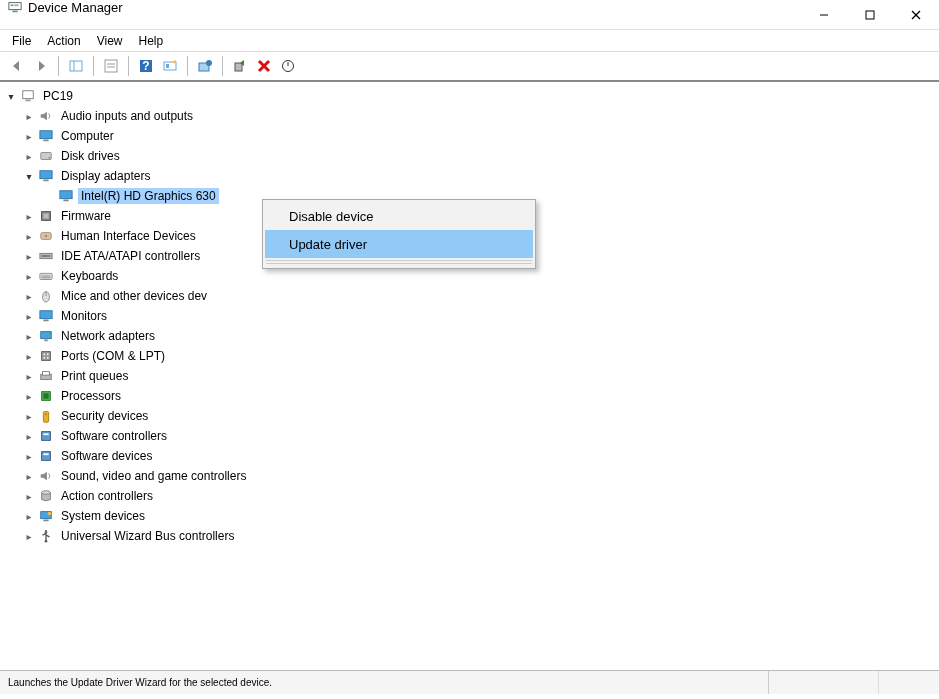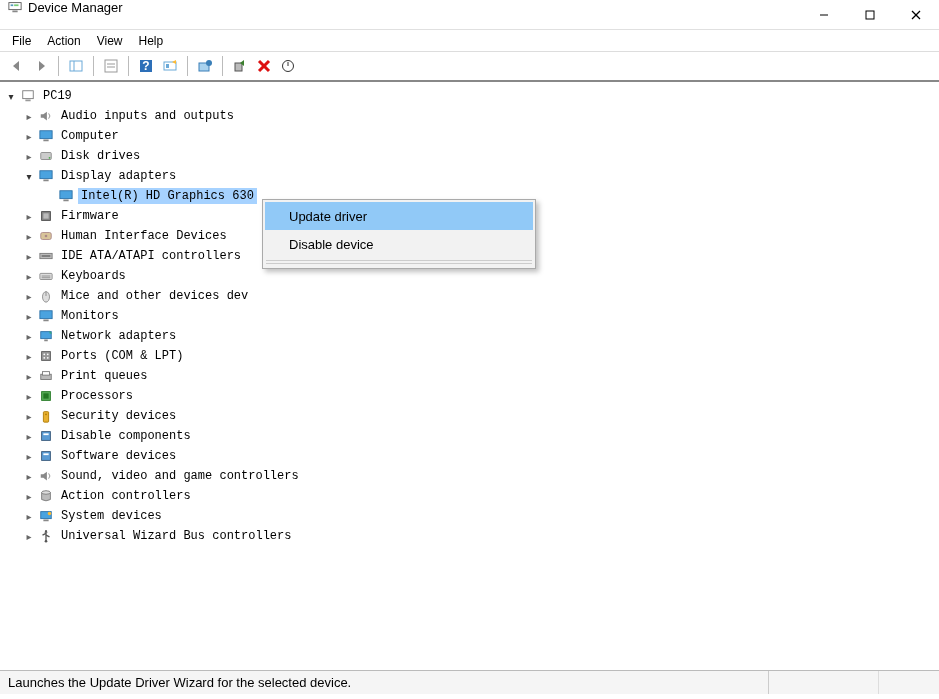--- a/index.html
+++ b/index.html
@@ -19,36 +19,36 @@
 .toolbar { height: 30px; display: flex; align-items: center; padding: 0 6px; border-bottom: 2px solid #888; gap: 2px; }
 .toolbar .sep { width: 1px; height: 20px; background: #bbb; margin: 0 4px; }
 .toolbar .tbtn { width: 22px; height: 22px; display: flex; align-items: center; justify-content: center; border: 1px solid transparent; }
 
 
 .tree { height: 588px; overflow: auto; padding: 4px 2px; position: relative; }
 .node { display: flex; align-items: center; height: 20px; white-space: nowrap; }
 .node .twisty { width: 14px; text-align: center; color: #666; font-size: 10px; user-select: none; }
 .node .twisty.open { color: #333; }
 .node .icon { width: 16px; height: 16px; display: inline-flex; align-items: center; justify-content: center; margin: 0 4px 0 2px; }
-.node .label { padding: 1px 3px; font-family: Liberation Mono, monospace; }
+.node .label { padding: 1px 3px; }
 .node.selected .label { background: #a6d2ff; }
 .indent-0 { padding-left: 2px; }
 .indent-1 { padding-left: 20px; }
 .indent-2 { padding-left: 40px; }
 
 
 .contextmenu { position: absolute; left: 262px; top: 117px; width: 274px; background: #f2f2f2; border: 1px solid #aaa; box-shadow: 3px 3px 5px rgba(0,0,0,0.25); padding: 2px; }
 .contextmenu .cmitem { height: 28px; display: flex; align-items: center; padding: 0 24px; font-size: 13px; }
 .contextmenu .cmitem.highlight { background: #91c9f7; }
 .contextmenu .cmitem.bold { font-weight: bold; }
 .contextmenu .cmsep { height: 1px; background: #ccc; margin: 2px 1px; }
 
 
 .statusbar { height: 24px; border-top: 1px solid #bbb; background: #f5f5f5; display: flex; align-items: center; }
-.statusbar .pane { padding: 0 8px; font-size: 13px; height: 100%; display:flex; align-items:center; border-right: 1px solid #ddd; }
+.statusbar .pane { padding: 0 8px; font-size: 10px; height: 100%; display:flex; align-items:center; border-right: 1px solid #ddd; }
 .statusbar .pane.main { flex: 1; border-right: 1px solid #ccc; }
 .statusbar .pane.mid { width: 110px; }
 .statusbar .pane.right { width: 60px; border-right: none; }
 
 
 .ic { width:14px; height:14px; }
 </style>
 </head>
 <body>
 
@@ -335,21 +335,21 @@
       <span class="label">Security devices</span>
     </div>
     <div class="node indent-1">
       <span class="twisty ">▸</span>
       <span class="icon">
         <svg class="ic" viewBox="0 0 16 16">
           <rect x="3" y="3" width="10" height="10" fill="#5a9bd4" stroke="#357"></rect>
           <rect x="5" y="5" width="6" height="2" fill="#fff"></rect>
         </svg>
       </span>
-      <span class="label">Disable components</span>
+      <span class="label">Software controllers</span>
     </div>
     <div class="node indent-1">
       <span class="twisty ">▸</span>
       <span class="icon">
         <svg class="ic" viewBox="0 0 16 16">
           <rect x="3" y="3" width="10" height="10" fill="#5a9bd4" stroke="#357"></rect>
           <rect x="5" y="5" width="6" height="2" fill="#fff"></rect>
         </svg>
       </span>
       <span class="label">Software devices</span>
@@ -391,22 +391,22 @@
         <svg class="ic" viewBox="0 0 16 16">
           <path d="M8 1 L8 14" stroke="#555" stroke-width="1.5"></path>
           <circle cx="8" cy="14" r="1.5" fill="#555"></circle>
           <path d="M8 5 L4 7 M8 7 L12 9" stroke="#555" stroke-width="1.5"></path>
           <polygon points="6,1 10,1 8,-2" fill="#555" transform="translate(0,3)"></polygon>
         </svg>
       </span>
       <span class="label">Universal Wizard Bus controllers</span>
     </div>
     <div class="contextmenu" id="ctxmenu">
+      <div class="cmitem">Disable device</div>
       <div class="cmitem highlight">Update driver</div>
-      <div class="cmitem">Disable device</div>
       <div class="cmsep"></div>
       <div class="cmsep"></div>
     </div>
   </div>
 
 <div class="statusbar">
   <div class="pane main">Launches the Update Driver Wizard for the selected device.</div>
   <div class="pane mid"></div>
   <div class="pane right"></div>
 </div>

